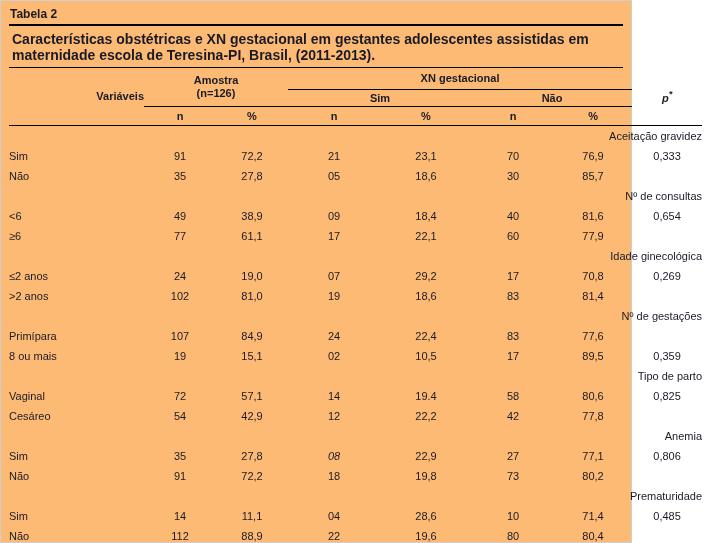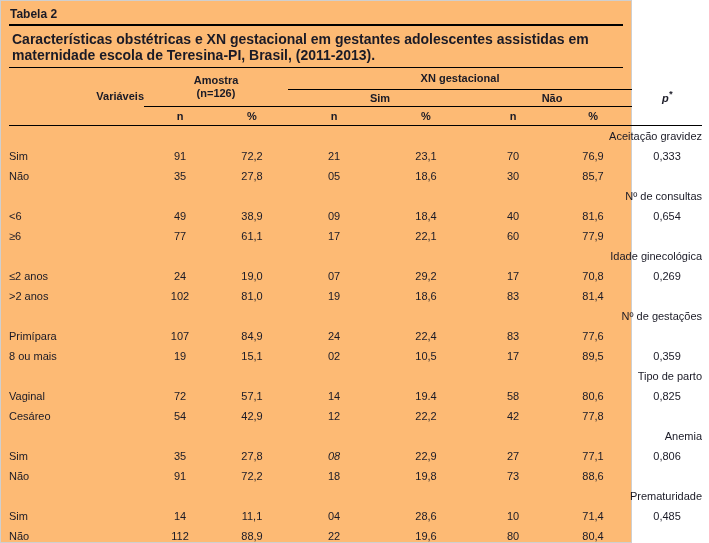--- a/index.html
+++ b/index.html
@@ -227,21 +227,21 @@
           <td class="num">77,1</td>
           <td class="num">0,806</td>
         </tr>
         <tr>
           <td class="row-label">Não</td>
           <td class="num">91</td>
           <td class="num">72,2</td>
           <td class="num">18</td>
           <td class="num">19,8</td>
           <td class="num">73</td>
-          <td class="num">88,6</td>
+          <td class="num">80,2</td>
           <td class="num"></td>
         </tr>
         <tr>
           <td colspan="8" class="group-label">Prematuridade</td>
         </tr>
         <tr>
           <td class="row-label">Sim</td>
           <td class="num">14</td>
           <td class="num">11,1</td>
           <td class="num">04</td>

